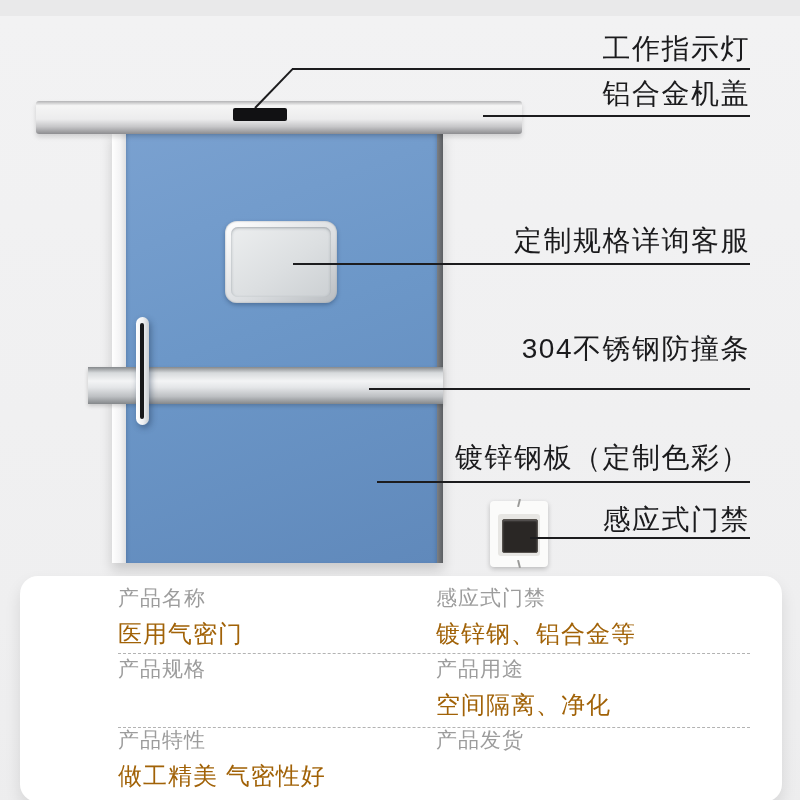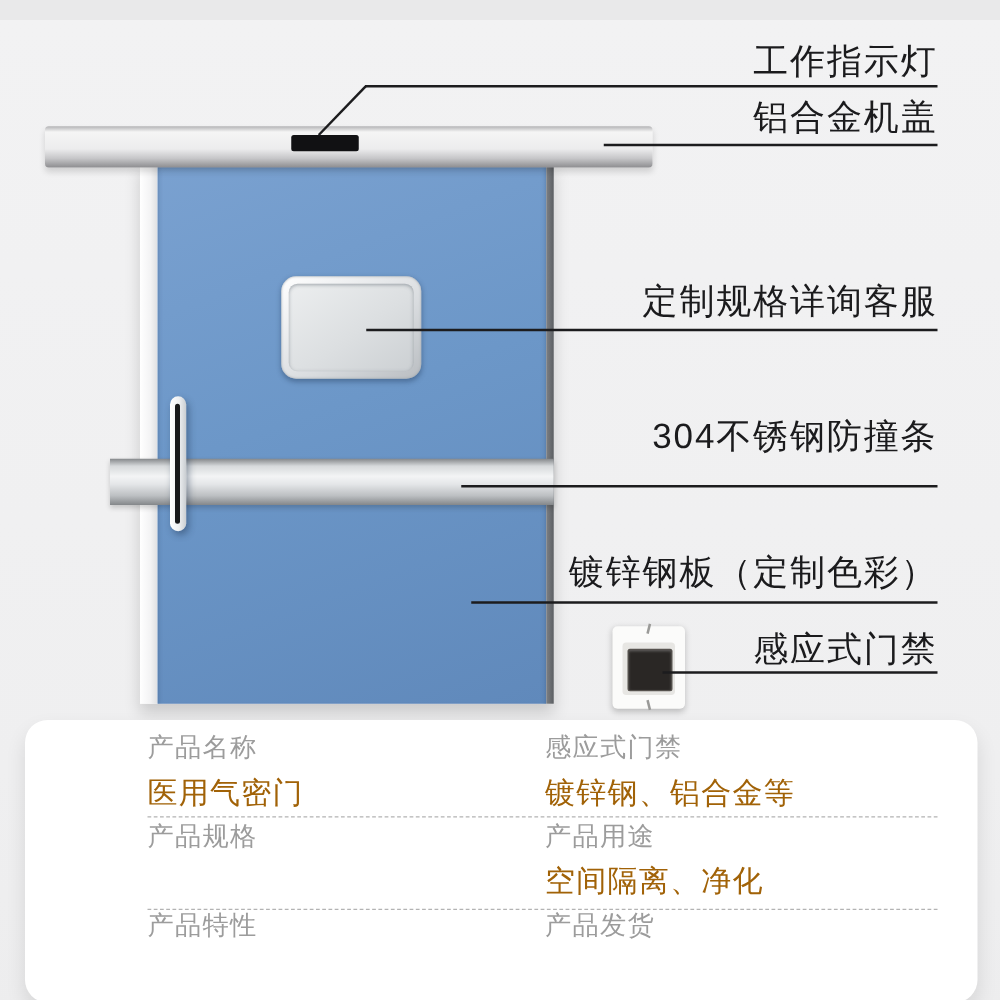--- a/index.html
+++ b/index.html
@@ -177,19 +177,20 @@
     <div class="spec-cell col1">
       <div class="spec-label">产品规格</div>
     </div>
     <div class="spec-cell col2">
       <div class="spec-label">产品用途</div>
       <div class="spec-value">空间隔离、净化</div>
     </div>
 
     <div class="spec-cell col1">
       <div class="spec-label">产品特性</div>
+      <div class="spec-value">做工精美 气密性好</div>
     </div>
     <div class="spec-cell col2">
       <div class="spec-label">产品发货</div>
     </div>
   </div>
 
 </div>
 
 </body></html>

